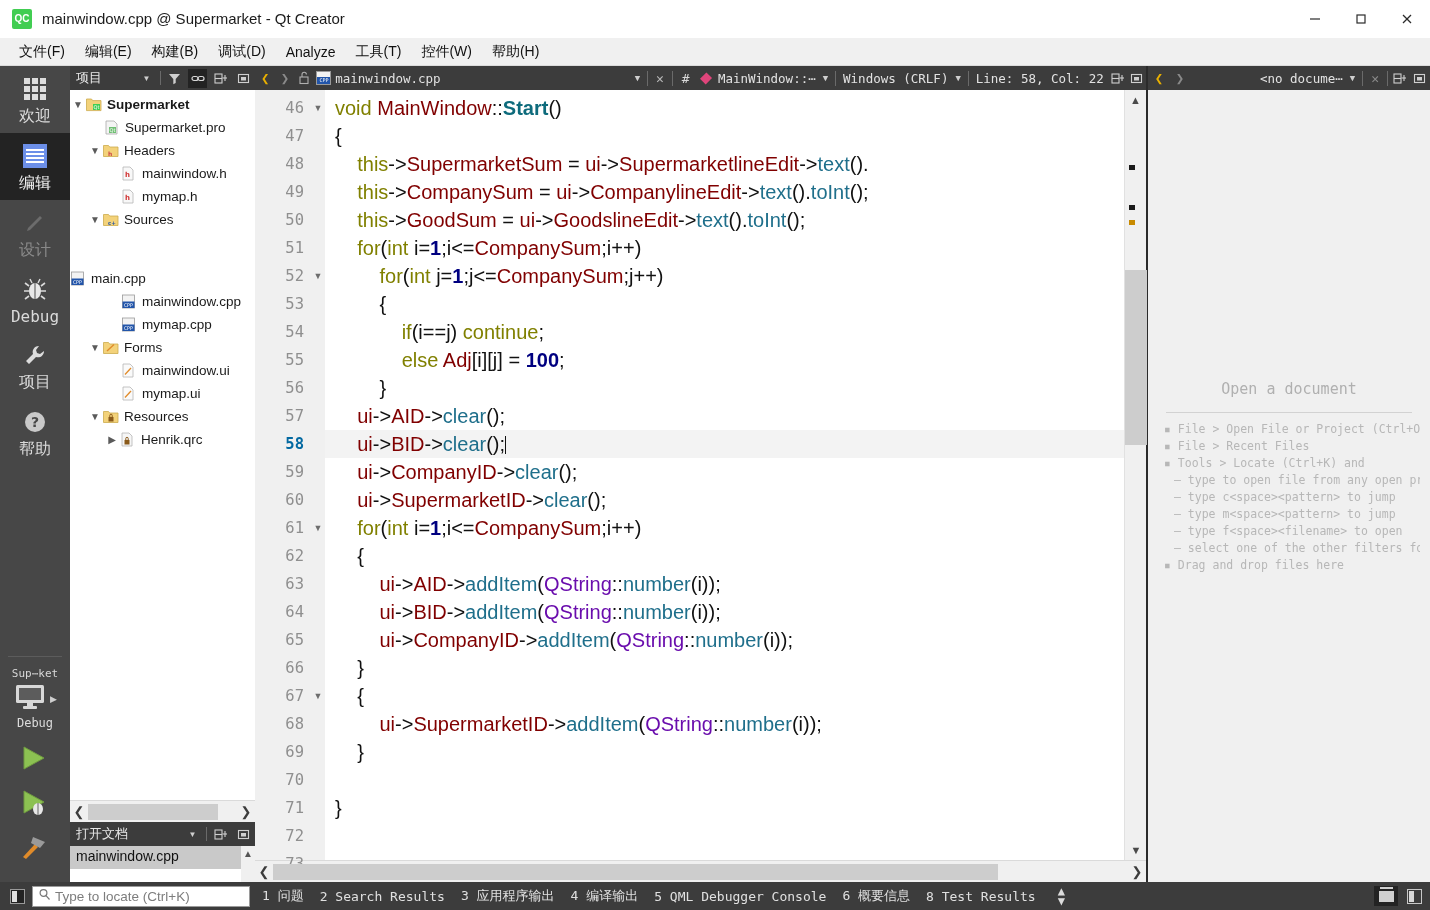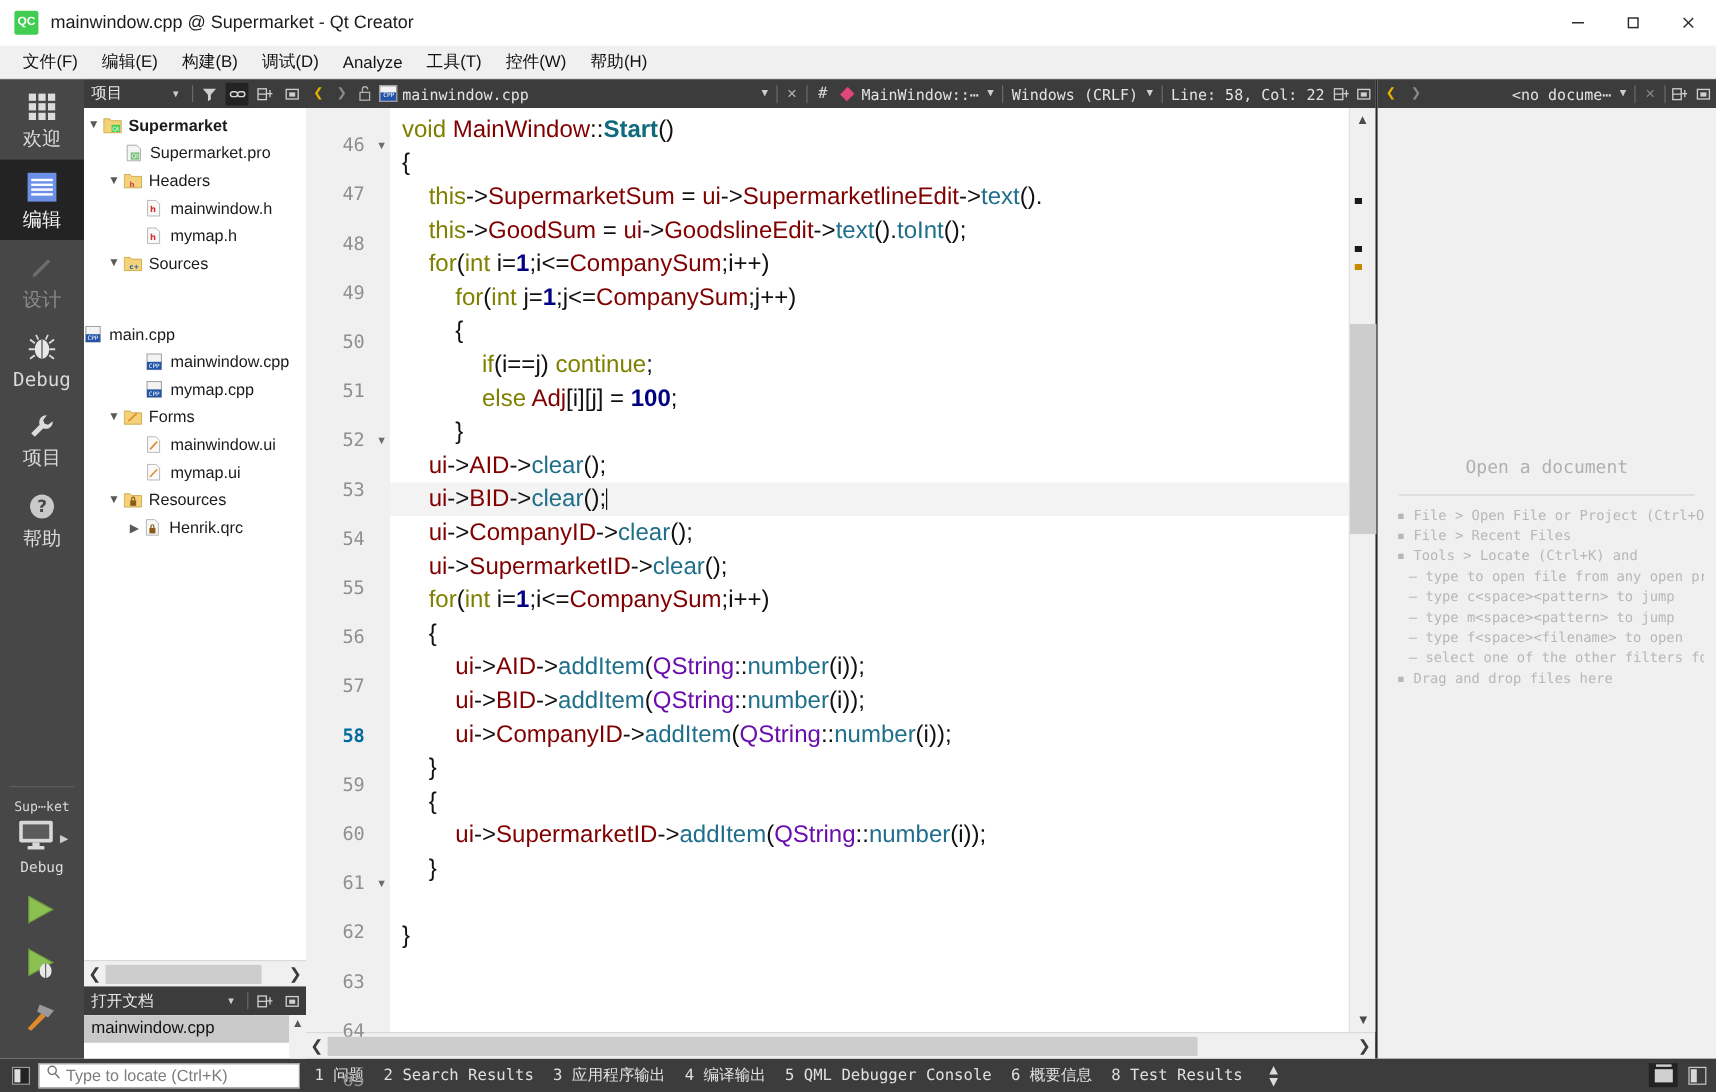--- a/index.html
+++ b/index.html
@@ -122,21 +122,21 @@
   .diamond{width:9px;height:9px;background:#e0457b;transform:rotate(45deg);margin:0 5px 0 3px;}
   .tb-grow{flex:1;}
   .sq-btn{width:17px;height:17px;display:flex;align-items:center;justify-content:center;color:#cfcfcf;}
 
   .ed-body{flex:1;display:flex;min-height:0;background:#fff;position:relative;}
   .gutter{
     width:56px;flex:none;background:#f0f0f0;color:#8f8f8f;
     font-family:"DejaVu Sans Mono","Liberation Mono",monospace;font-size:15.5px;
     text-align:right;padding-top:4px;
   }
-  .gline{height:28px;line-height:28px;padding-right:7px;position:relative;margin-top:13px;}
+  .gline{height:28px;line-height:28px;padding-right:7px;position:relative;}
   .gline.cur{color:#0369a1;font-weight:bold;}
   .foldcol{width:14px;flex:none;background:#f0f0f0;padding-top:4px;}
   .codearea{flex:1;min-width:0;overflow:hidden;position:relative;padding-top:4px;background:#fff;}
   .cline{
     height:28px;line-height:28px;white-space:pre;
     font-family:Liberation Sans, sans-serif;font-size:20px;
     padding-left:10px;color:#101010;
   }
   .cline.cur{background:#f3f3f3;}
   .k{color:#808000;}            
@@ -668,20 +668,21 @@
             <div class="gline" style="padding-right: 0px; text-align: center; font-size: 9px; color: rgb(109, 109, 109);"></div>
             <div class="gline" style="padding-right: 0px; text-align: center; font-size: 9px; color: rgb(109, 109, 109);"></div>
             <div class="gline" style="padding-right: 0px; text-align: center; font-size: 9px; color: rgb(109, 109, 109);"></div>
             <div class="gline" style="padding-right: 0px; text-align: center; font-size: 9px; color: rgb(109, 109, 109);"></div>
             <div class="gline" style="padding-right: 0px; text-align: center; font-size: 9px; color: rgb(109, 109, 109);"></div>
           </div>
         <div class="codearea" id="codearea">
             <div class="cline"><span class="k">void </span><span class="t">MainWindow</span><span class="op">::</span><span class="fn">Start</span><span class="op">()</span></div>
             <div class="cline"><span class="op">{</span></div>
             <div class="cline"><span class="k">    this</span><span class="op">-&gt;</span><span class="t">SupermarketSum</span><span class="op"> = </span><span class="t">ui</span><span class="op">-&gt;</span><span class="t">SupermarketlineEdit</span><span class="op">-&gt;</span><span class="f">text</span><span class="op">().</span></div>
+            <div class="cline"><span class="k">    this</span><span class="op">-&gt;</span><span class="t">CompanySum</span><span class="op"> = </span><span class="t">ui</span><span class="op">-&gt;</span><span class="t">CompanylineEdit</span><span class="op">-&gt;</span><span class="f">text</span><span class="op">().</span><span class="f">toInt</span><span class="op">();</span></div>
             <div class="cline"><span class="k">    this</span><span class="op">-&gt;</span><span class="t">GoodSum</span><span class="op"> = </span><span class="t">ui</span><span class="op">-&gt;</span><span class="t">GoodslineEdit</span><span class="op">-&gt;</span><span class="f">text</span><span class="op">().</span><span class="f">toInt</span><span class="op">();</span></div>
             <div class="cline"><span class="k">    for</span><span class="op">(</span><span class="k">int</span><span class="op"> i=</span><span class="n">1</span><span class="op">;i&lt;=</span><span class="t">CompanySum</span><span class="op">;i++)</span></div>
             <div class="cline"><span class="k">        for</span><span class="op">(</span><span class="k">int</span><span class="op"> j=</span><span class="n">1</span><span class="op">;j&lt;=</span><span class="t">CompanySum</span><span class="op">;j++)</span></div>
             <div class="cline"><span class="op">        {</span></div>
             <div class="cline"><span class="k">            if</span><span class="op">(i==j) </span><span class="k">continue</span><span class="op">;</span></div>
             <div class="cline"><span class="k">            else</span><span class="op"> </span><span class="t">Adj</span><span class="op">[i][j] = </span><span class="n">100</span><span class="op">;</span></div>
             <div class="cline"><span class="op">        }</span></div>
             <div class="cline"><span class="t">    ui</span><span class="op">-&gt;</span><span class="t">AID</span><span class="op">-&gt;</span><span class="f">clear</span><span class="op">();</span></div>
             <div class="cline cur"><span class="t">    ui</span><span class="op">-&gt;</span><span class="t">BID</span><span class="op">-&gt;</span><span class="f">clear</span><span class="op">();</span><span class="cursor"></span></div>
             <div class="cline"><span class="t">    ui</span><span class="op">-&gt;</span><span class="t">CompanyID</span><span class="op">-&gt;</span><span class="f">clear</span><span class="op">();</span></div>

